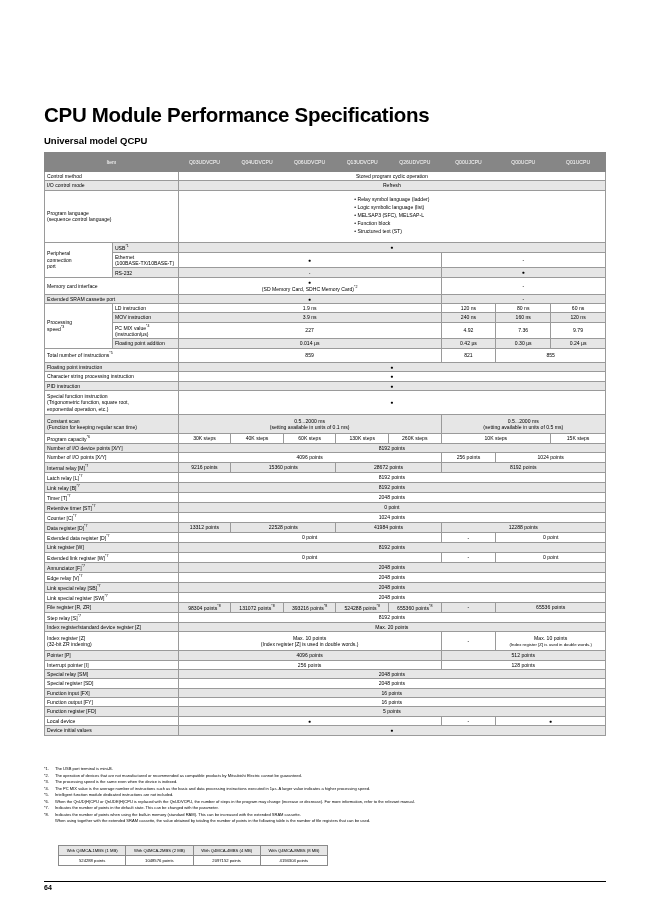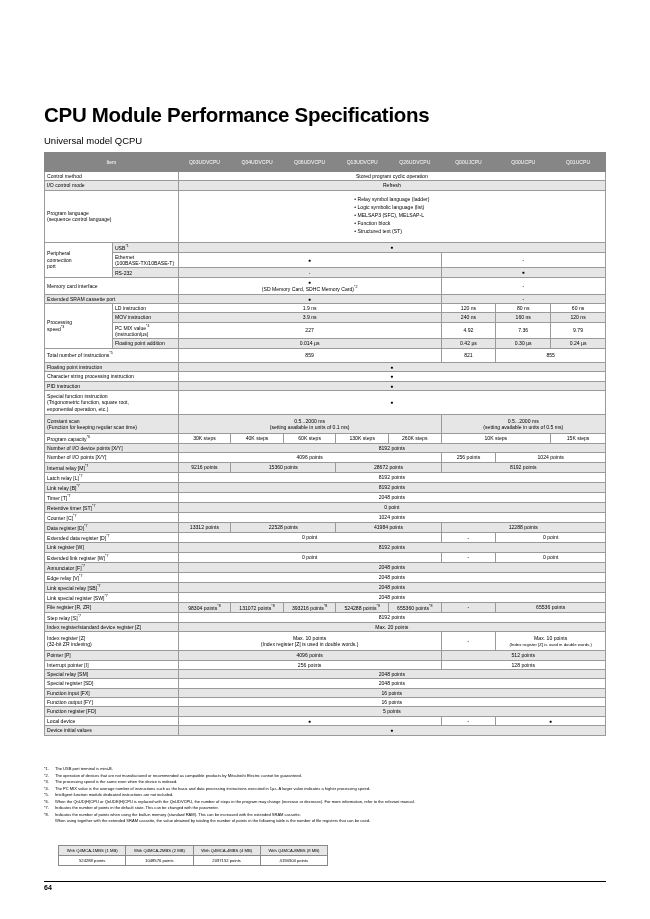--- a/index.html
+++ b/index.html
@@ -12,21 +12,21 @@
   }
   .page { position: relative; width: 650px; height: 919px; padding: 0; }
 
   .title {
     position: absolute; left: 44px; top: 103px;
     font-size: 20.5px; font-weight: bold; letter-spacing: -0.3px;
     color: #000;
   }
   .subtitle {
     position: absolute; left: 44px; top: 135px;
-    font-size: 9.5px; font-weight: normal; color: #000; text-align: center;
+    font-size: 9.5px; font-weight: bold; color: #000; text-align: center;
   }
 
   table.spec {
     position: absolute; left: 44px; top: 152px;
     width: 562px;
     border-collapse: collapse;
     table-layout: fixed;
     font-size: 5.1px;
     line-height: 1.25;
   }

